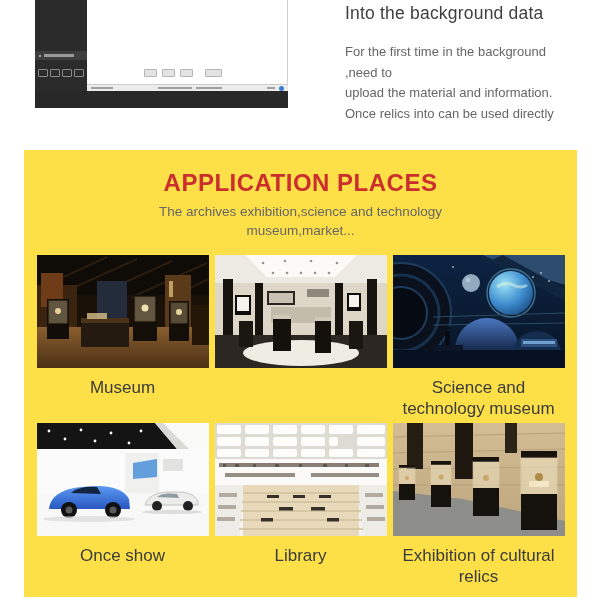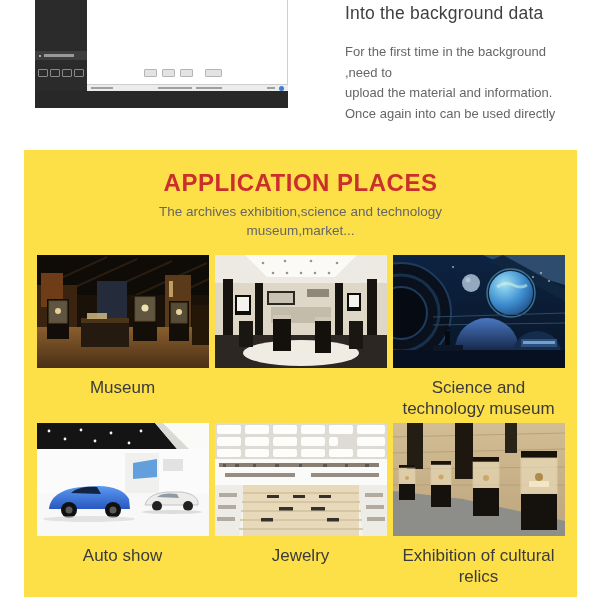--- a/index.html
+++ b/index.html
@@ -81,21 +81,21 @@
     <div class="shot-bottom"></div>
   </div>
 
   <div class="feature">
     <div class="feature-heading">
       <div>Into the background data</div>
     </div>
     <div class="feature-body">
       <div>For the first time in the background ,need to</div>
       <div>upload the material and information.</div>
-      <div>Once again into can be used directly</div>
+      <div>Once relics into can be used directly</div>
     </div>
   </div>
 
   <div class="panel">
     <div class="panel-title">APPLICATION PLACES</div>
     <div class="panel-subtitle">
       <div>The archives exhibition,science and technology</div>
       <div>museum,market...</div>
     </div>
 
@@ -280,21 +280,21 @@
             <ellipse cx="52" cy="96" rx="46" ry="3" fill="#d8d8d8" opacity="0.7"></ellipse>
           </g>
           <g>
             <path d="M108,82 C110,74 118,70 130,69 L144,69 C154,70 160,74 161,79 L161,82 Z" fill="#ececea" stroke="#c2c2c0" stroke-width="1"></path>
             <path d="M120,74 C124,70 134,70 140,71 L142,75 Z" fill="#8f9aa5"></path>
             <circle cx="120" cy="83" r="5" fill="#222"></circle>
               <circle cx="151" cy="83" r="5" fill="#222"></circle>
             <ellipse cx="135" cy="89" rx="30" ry="2" fill="#dcdcda"></ellipse>
           </g>
         </svg>
-        <div class="caption"><span>Auto show</span></div>
+        <div class="caption"><span>Once show</span></div>
       </div>
 
       <div class="cell">
         <svg class="photo" viewBox="0 0 172 113" preserveAspectRatio="none">
           <rect width="172" height="113" fill="#f4f3ef"></rect>
           <rect width="172" height="36" fill="#dddbd4"></rect>
           <g fill="#fdfdfb">
             <rect x="2" y="2" width="24" height="9" rx="2"></rect>
               <rect x="30" y="2" width="24" height="9" rx="2"></rect>
               <rect x="58" y="2" width="24" height="9" rx="2"></rect>
@@ -351,21 +351,21 @@
           <g fill="#35302a">
             <rect x="52" y="72" width="12" height="3"></rect>
               <rect x="78" y="72" width="12" height="3"></rect>
               <rect x="104" y="72" width="12" height="3"></rect>
             <rect x="64" y="84" width="14" height="3.5"></rect>
               <rect x="96" y="84" width="14" height="3.5"></rect>
             <rect x="46" y="95" width="12" height="3.5"></rect>
               <rect x="112" y="95" width="12" height="3.5"></rect>
           </g>
         </svg>
-        <div class="caption"><span>Jewelry</span></div>
+        <div class="caption"><span>Library</span></div>
       </div>
 
       <div class="cell">
         <svg class="photo" viewBox="0 0 172 113" preserveAspectRatio="none">
           <defs>
             <linearGradient id="wallTan" x1="0" y1="0" x2="0" y2="1">
               <stop offset="0" stop-color="#d2bd95"></stop>
                 <stop offset="1" stop-color="#bda57c"></stop>
             </linearGradient>
           </defs>

